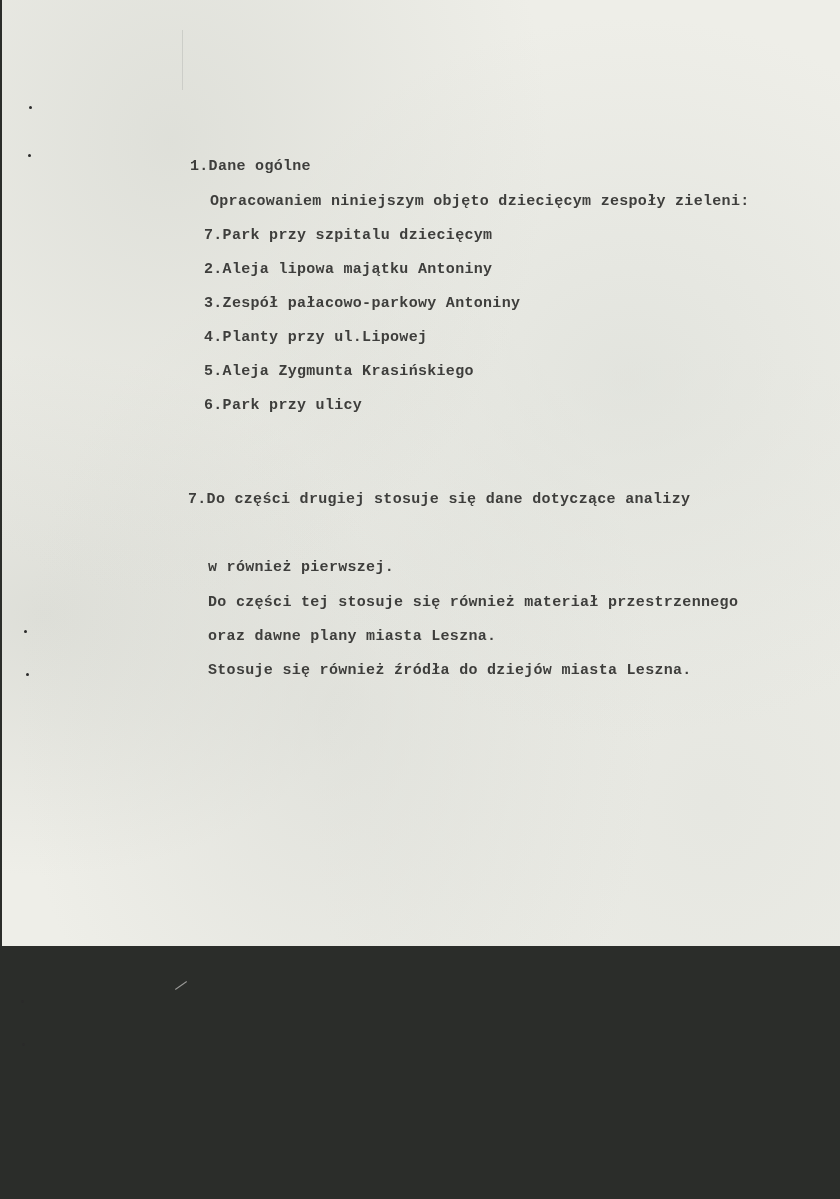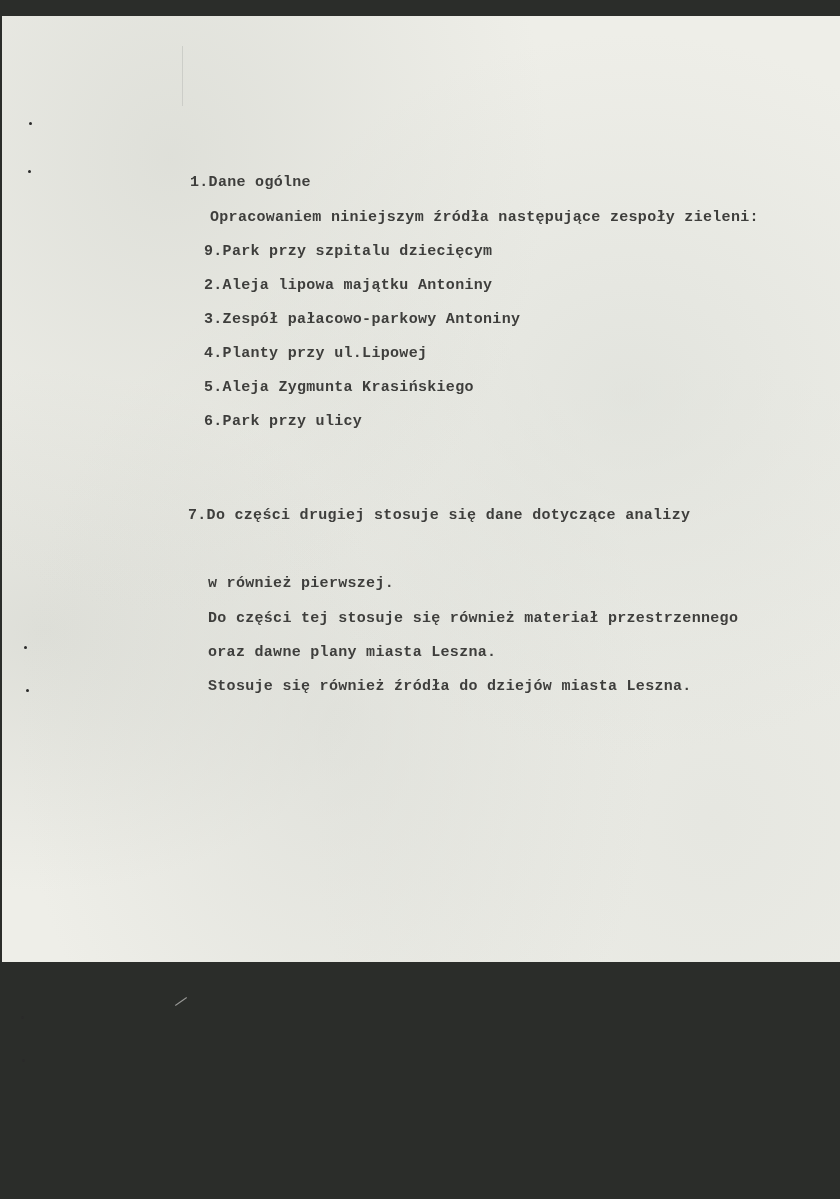--- a/index.html
+++ b/index.html
@@ -9,21 +9,21 @@
     body {
       width: 840px;
       height: 1199px;
       position: relative;
       overflow: hidden;
       background: #2b2d2a;
     }
     .page {
       position: absolute;
       left: 2px;
-      top: 16px;
+      top: 0;
       width: 838px;
       height: 946px;
       background: #eeeee8;
       background-image:
         radial-gradient(ellipse at 20% 15%, rgba(210,212,205,0.55) 0%, rgba(238,238,232,0) 40%),
         radial-gradient(ellipse at 75% 40%, rgba(215,218,212,0.5) 0%, rgba(238,238,232,0) 45%),
         radial-gradient(ellipse at 40% 75%, rgba(212,214,208,0.5) 0%, rgba(238,238,232,0) 45%),
         radial-gradient(ellipse at 85% 85%, rgba(220,222,216,0.45) 0%, rgba(238,238,232,0) 40%),
         radial-gradient(ellipse at 5% 65%, rgba(205,207,200,0.5) 0%, rgba(238,238,232,0) 30%);
     }
@@ -69,23 +69,23 @@
 
   <div class="mark" style="left:27px; top:106px;"></div>
   <div class="mark" style="left:26px; top:154px;"></div>
   <div class="mark" style="left:22px; top:630px;"></div>
   <div class="mark" style="left:24px; top:673px;"></div>
   <div class="mark" style="left:19px; top:1000px;"></div>
   <div class="mark" style="left:20px; top:1043px;"></div>
   <div class="scratch"></div>
 
   <div class="text" style="left:188px; top:158px;">1.Dane ogólne</div>
-  <div class="text" style="left:208px; top:193px;">Opracowaniem niniejszym źródła następujące zespoły zieleni:</div>
+  <div class="text" style="left:208px; top:193px;">Opracowaniem niniejszym objęto dziecięcym zespoły zieleni:</div>
 
-  <div class="text" style="left:202px; top:227px;">9.Park przy szpitalu dziecięcym</div>
+  <div class="text" style="left:202px; top:227px;">7.Park przy szpitalu dziecięcym</div>
   <div class="text" style="left:202px; top:261px;">2.Aleja lipowa majątku Antoniny</div>
   <div class="text" style="left:202px; top:295px;">3.Zespół pałacowo-parkowy Antoniny</div>
   <div class="text" style="left:202px; top:329px;">4.Planty przy ul.Lipowej</div>
   <div class="text" style="left:202px; top:363px;">5.Aleja Zygmunta Krasińskiego</div>
   <div class="text" style="left:202px; top:397px;">6.Park przy ulicy</div>
 
   <div class="text" style="left:186px; top:491px;">7.Do części drugiej stosuje się dane dotyczące analizy</div>
   <div class="text" style="left:206px; top:559px;">w również pierwszej.</div>
   <div class="text" style="left:206px; top:594px;">Do części tej stosuje się również materiał przestrzennego</div>
   <div class="text" style="left:206px; top:628px;">oraz dawne plany miasta Leszna.</div>

